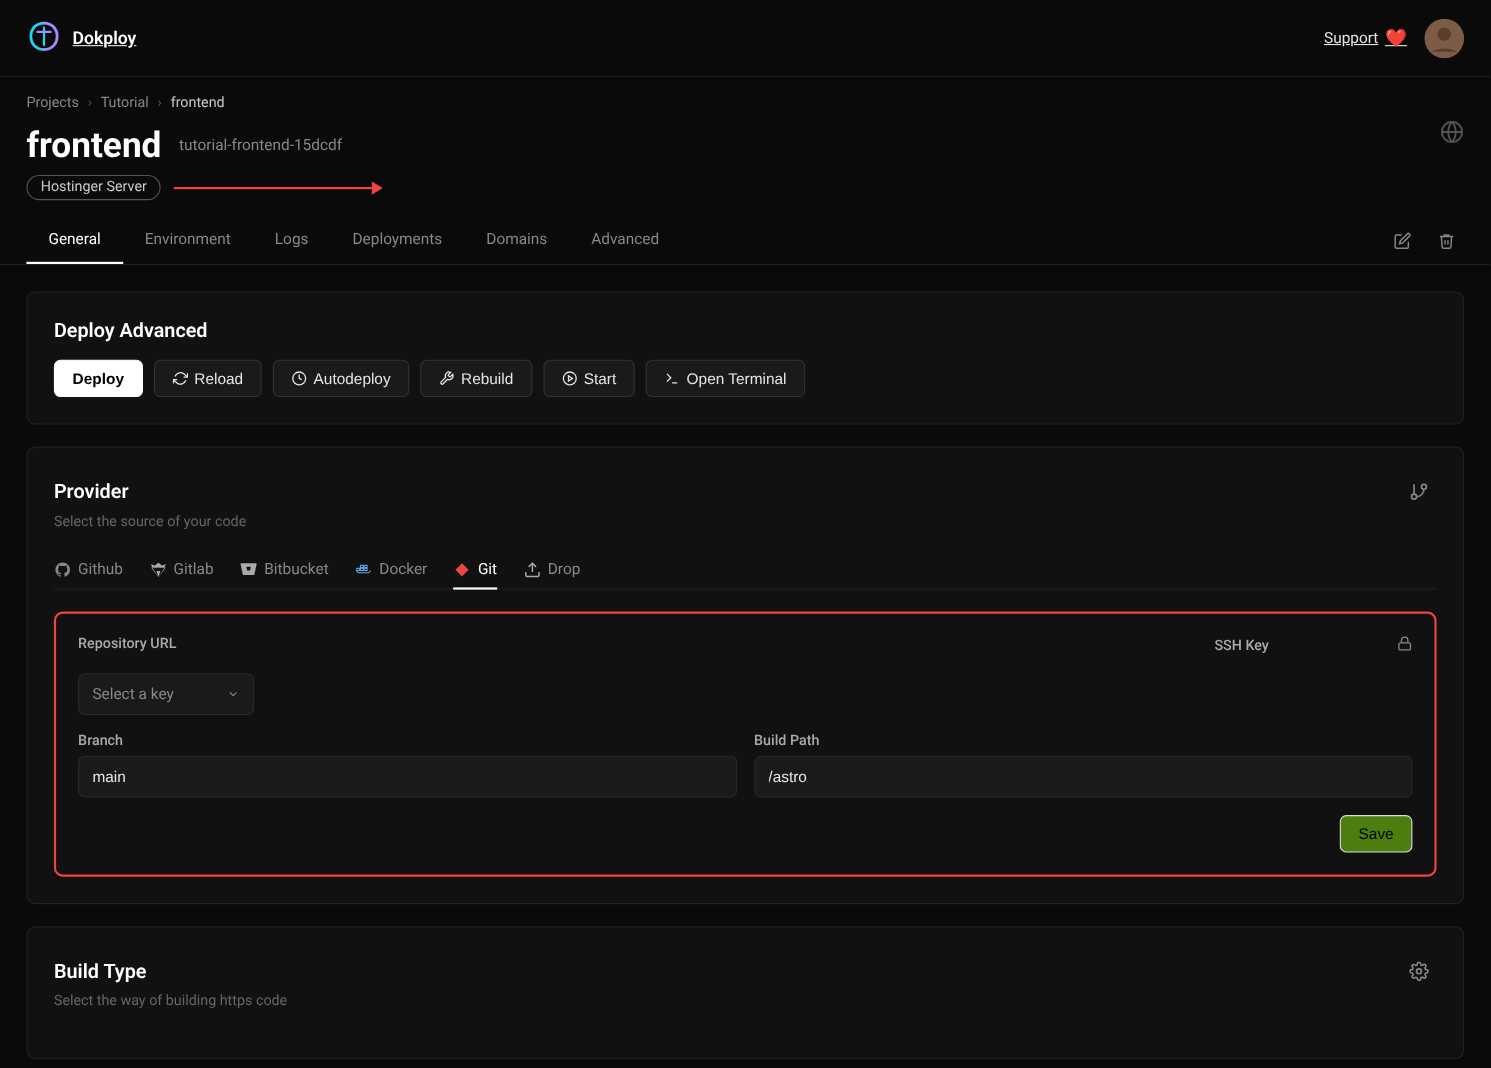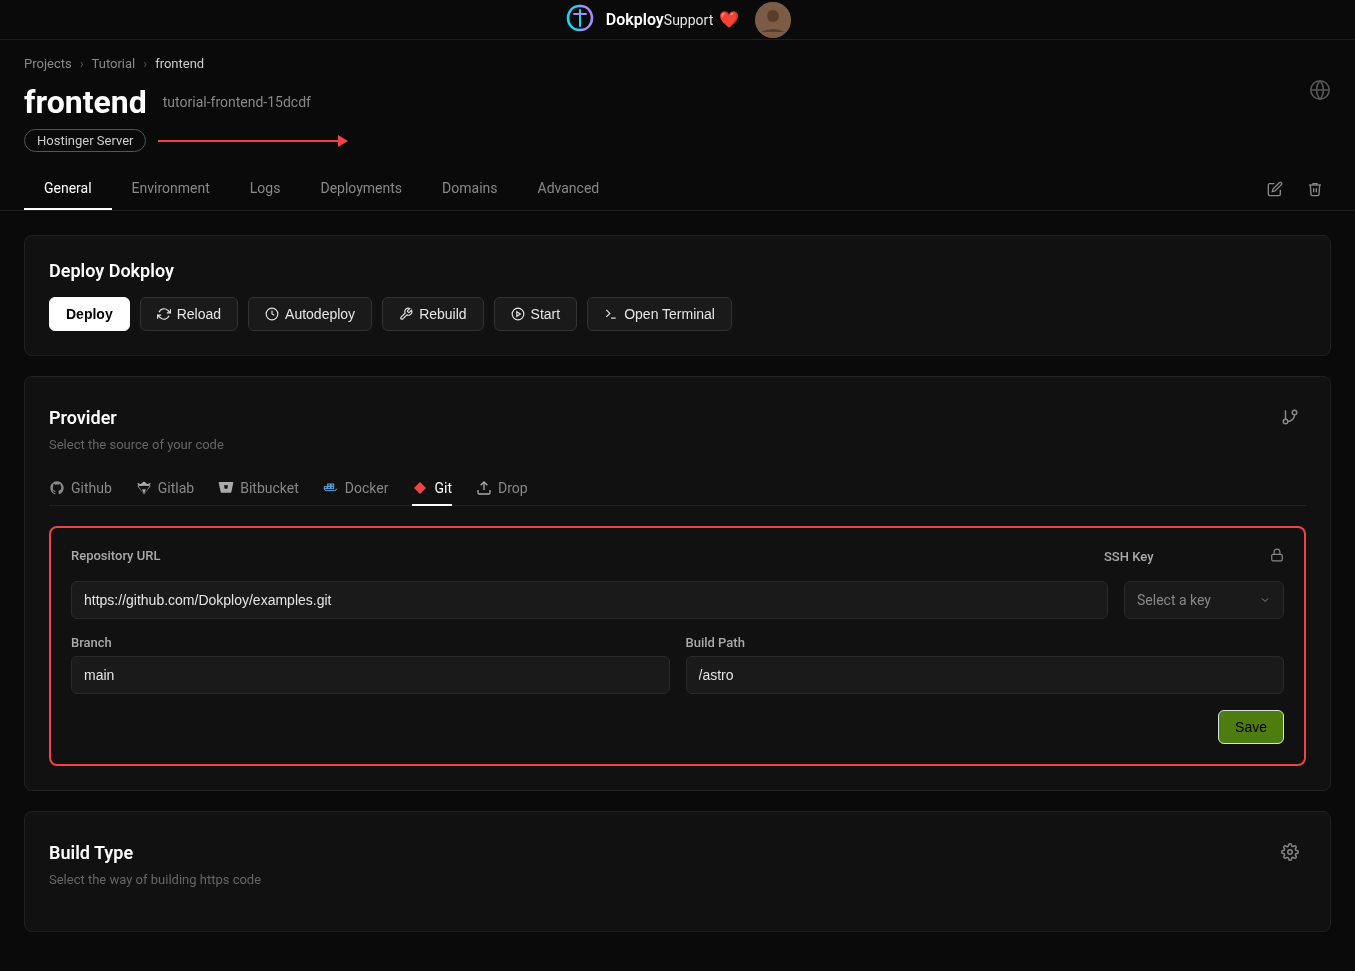--- a/index.html
+++ b/index.html
@@ -8,25 +8,26 @@
       color: #e5e5e5;
       font-family: -apple-system, BlinkMacSystemFont, 'Segoe UI', Roboto, sans-serif;
       font-size: 14px;
       min-height: 971px;
     }
 
     
     .header {
       display: flex;
       align-items: center;
-      justify-content: center;
+      justify-content: space-between;
       padding: 0 24px;
-      height: 40px;
+      height: 70px;
       border-bottom: 1px solid #1f1f1f;
       background: #0a0a0a;
+      text-decoration: underline;
     }
     .header-left {
       display: flex;
       align-items: center;
       gap: 10px;
     }
     .logo-text {
       font-size: 16px;
       font-weight: 600;
       color: #fff;
@@ -412,21 +413,21 @@
         <path d="M10 11v6M14 11v6"></path>
         <path d="M9 6V4h6v2"></path>
       </svg>
     </div>
   </div>
 </div>
 
 <div class="content">
 
   <div class="card">
-    <div class="card-title">Deploy Dokploy</div>
+    <div class="card-title">Deploy Advanced</div>
     <div class="deploy-buttons">
       <button class="btn btn-primary">Deploy</button>
       <button class="btn">
         <svg width="14" height="14" viewBox="0 0 24 24" fill="none" stroke="currentColor" stroke-width="2">
             <path d="M23 4v6h-6"></path>
             <path d="M1 20v-6h6"></path>
             <path d="M3.51 9a9 9 0 0114.85-3.36L23 10M1 14l4.64 4.36A9 9 0 0020.49 15"></path>
           </svg>
         Reload
       </button>
@@ -539,21 +540,20 @@
               <svg width="14" height="14" viewBox="0 0 24 24" fill="none" stroke="#888" stroke-width="2">
                   <rect x="3" y="11" width="18" height="11" rx="2"></rect>
                   <path d="M7 11V7a5 5 0 0110 0v4"></path>
                 </svg>
             </div>
           </div>
         </div>
       </div>
 
       <div style="display:flex; gap:16px; margin-bottom:16px;">
-        <input class="form-input" value="https://github.com/Dokploy/examples.git" style="flex: 1 1 0%;" type="text">
         <div class="ssh-select">
           <span>Select a key</span>
           <svg width="12" height="12" viewBox="0 0 24 24" fill="none" stroke="currentColor" stroke-width="2">
               <polyline points="6 9 12 15 18 9"></polyline>
             </svg>
         </div>
       </div>
 
       <div style="display:flex; gap:16px; margin-bottom:6px;">
         <div style="flex:1;">

